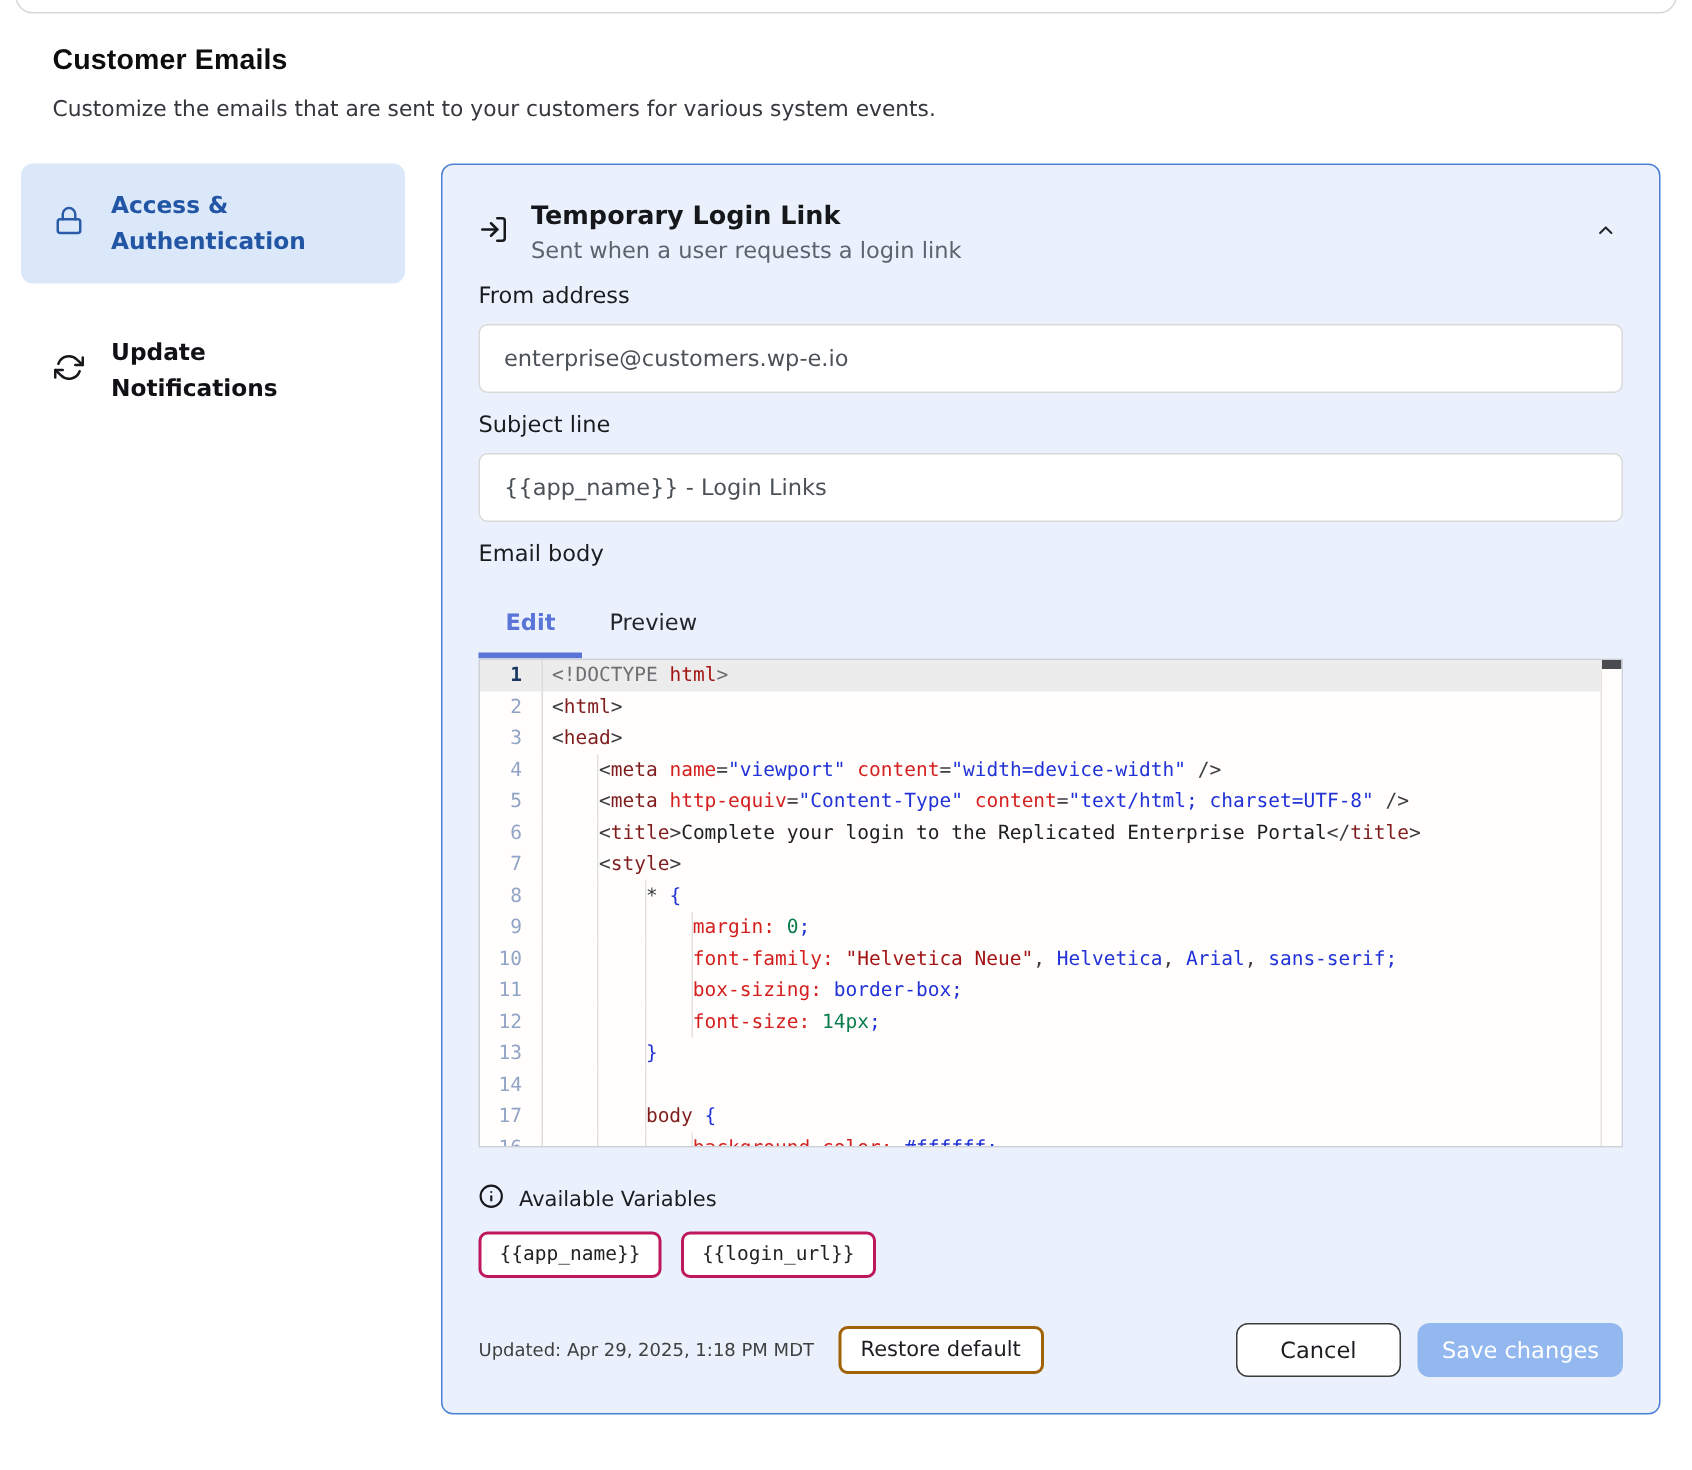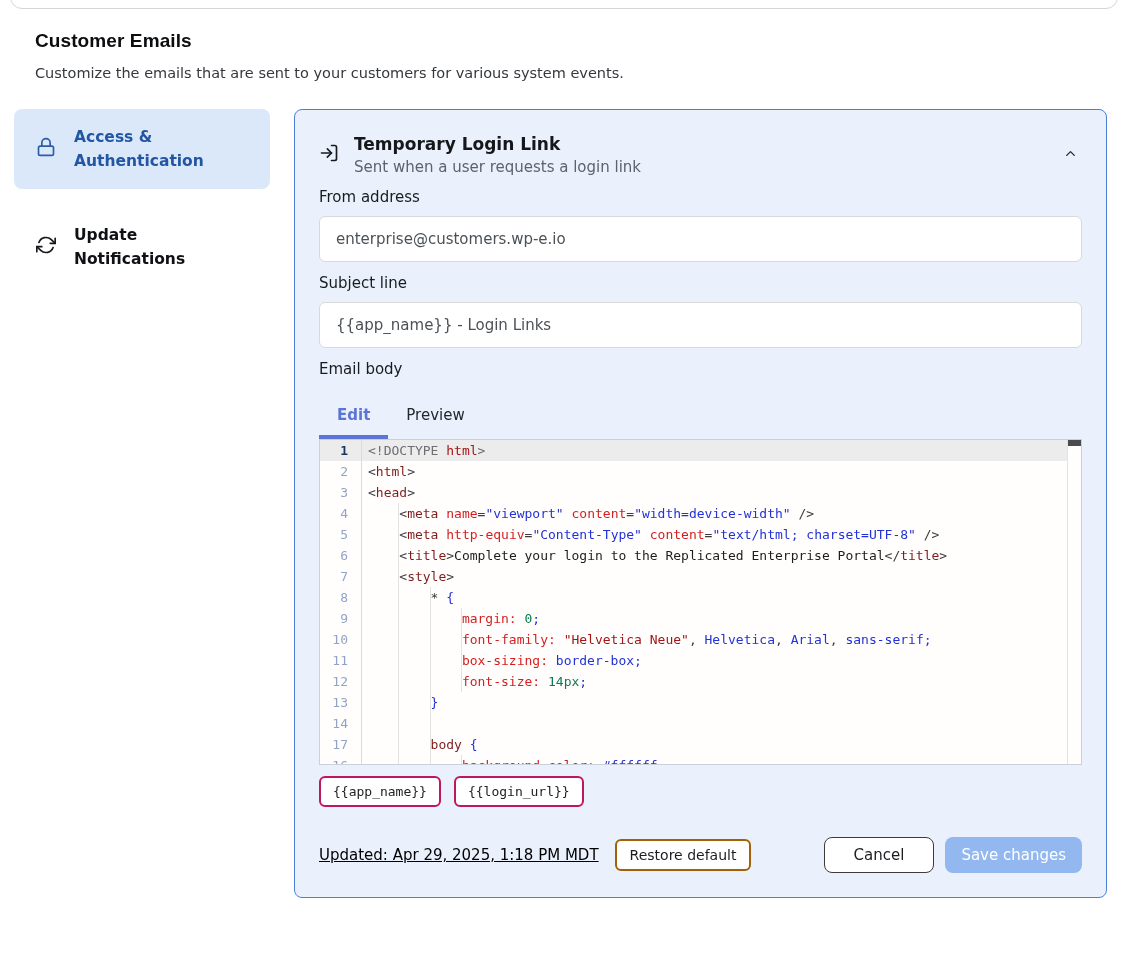--- a/index.html
+++ b/index.html
@@ -75,21 +75,21 @@
   
   .vars-head { display:flex; align-items:center; gap:10px; margin-top:24px; font-size:14px; color:#1a1c20; }
   .chips { display:flex; gap:13px; margin-top:11px; }
   .chip {
     font-family:"DejaVu Sans Mono", monospace; font-size:13px; color:#222;
     background:#fff; border:2px solid #be185d; border-radius:6px; padding:6px 12px; cursor:pointer;
   }
 
   
   .panel-footer { display:flex; align-items:center; margin-top:30px; }
-  .updated { font-size:15px; color:#000000; margin-right:16px;text-decoration:underline; }
+  .updated { font-size:12px; color:#404040; margin-right:16px; }
   .btn { font-family:"DejaVu Sans", sans-serif; cursor:pointer; background:#fff; }
   .btn-restore { font-size:14px; padding:6px 13px; border:2px solid #a16207; border-radius:6px; color:#1b1d21; }
   .spacer { flex:1; }
   .btn-cancel { font-size:15px; padding:8px 29px; border:1px solid #3c3c3c; border-radius:8px; color:#1b1d21; }
   .btn-save { font-size:15px; padding:9px 16px; border:none; border-radius:8px; background:#93b8f0; color:#ffffff; margin-left:11px; }
 </style>
 </head>
 <body>
 
 <div class="top-card-edge"></div>
@@ -224,20 +224,30 @@
           <div class="cm-line">
             <div class="cm-gutter">16</div>
             <div class="cm-code"><span class="ig"></span><span class="ig"></span><span class="ig"></span><span class="at">background-color:</span><span class="pn"> </span><span class="av">#ffffff;</span></div>
           </div>
         </div>
       <div class="sb-track">
         <div class="sb-thumb"></div>
       </div>
     </div>
 
+    <div class="vars-head">
+      <span>
+        <svg width="17" height="17" viewBox="0 0 24 24" fill="none" stroke="#17191d" stroke-width="2" stroke-linecap="round" stroke-linejoin="round">
+            <circle cx="12" cy="12" r="10"></circle>
+            <line x1="12" y1="16" x2="12" y2="12"></line>
+            <line x1="12" y1="8" x2="12.01" y2="8"></line>
+          </svg>
+      </span>
+      <span>Available Variables</span>
+    </div>
     <div class="chips">
         <button class="chip">{{app_name}}</button>
         <button class="chip">{{login_url}}</button>
       </div>
 
     <div class="panel-footer">
       <span class="updated">Updated: Apr 29, 2025, 1:18 PM MDT</span>
       <button class="btn btn-restore">Restore default</button>
       <span class="spacer"></span>
       <button class="btn btn-cancel">Cancel</button>

